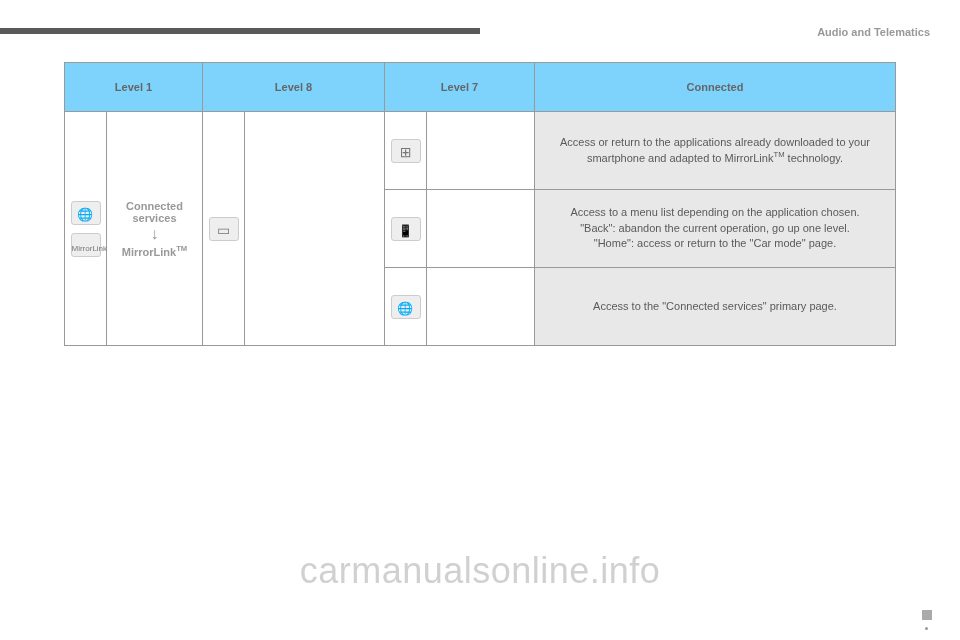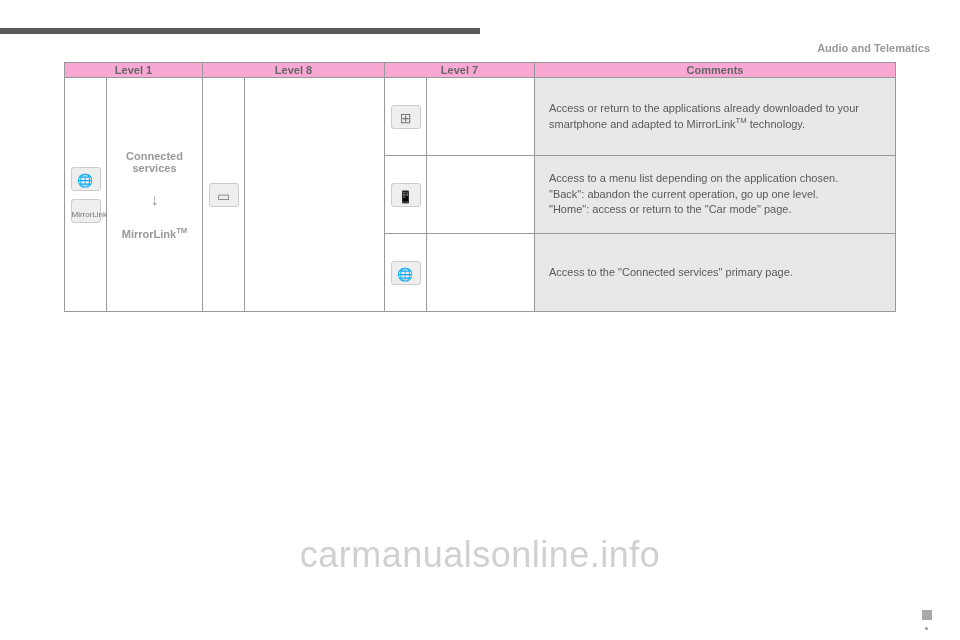--- a/index.html
+++ b/index.html
@@ -22,53 +22,54 @@
       position: absolute;
       top: 28px;
       left: 0;
       width: 480px;
       height: 6px;
       background: #5a5a5a;
     }
     
     .header-text {
       position: absolute;
-      top: 42px;
+      top: 26px;
       right: 30px;
       font-weight: bold;
       color: #999;
       font-size: 11px;
     }
     
     .table-container {
       position: absolute;
       top: 62px;
       left: 64px;
       width: 832px;
     }
     
     table {
       border-collapse: collapse;
       width: 100%;
     }
     
     th {
-      background: #f9a8d4;
+      background: #7dd3fc;
       color: #666;
       font-weight: bold;
-      padding: 1px 8px;
+      padding: 18px 8px;
       border: 1px solid #999;
       text-align: center;
       font-size: 11px;
     }
     
     td {
       border: 1px solid #999;
       padding: 4px;
       vertical-align: middle;
+      text-align: center;
     }
     
     .icon-cell {
       width: 42px;
       text-align: center;
       padding: 4px 2px;
     }
     
     .label-cell {
       text-align: center;
@@ -121,26 +122,26 @@
       display: flex;
       flex-direction: column;
       align-items: center;
       gap: 4px;
     }
     
     .level1-text {
       display: flex;
       flex-direction: column;
       align-items: center;
-      gap: 18px;
+      gap: 2px;
     }
     
     .watermark {
       position: absolute;
-      bottom: 64px;
+      bottom: 48px;
       left: 50%;
       transform: translateX(-50%);
       font-size: 36px;
       color: rgba(120, 120, 120, 0.35);
       font-weight: normal;
       letter-spacing: 0.5px;
       pointer-events: none;
     }
     
     .corner-mark {
@@ -170,21 +171,21 @@
 <div class="top-bar"></div>
 <div class="header-text">Audio and Telematics</div>
 
 <div class="table-container">
   <table>
     <thead>
       <tr>
         <th colspan="2">Level 1</th>
         <th colspan="2">Level 8</th>
         <th colspan="2">Level 7</th>
-        <th>Comments</th>
+        <th>Connected</th>
       </tr>
     </thead>
     <tbody>
       <tr>
         <td rowspan="3" class="icon-cell">
           <div class="level1-stack">
             <span class="icon-box"><span class="icon-globe"></span></span>
             <span class="icon-box"><span class="mirrorlink-label">MirrorLink</span></span>
           </div>
         </td>

